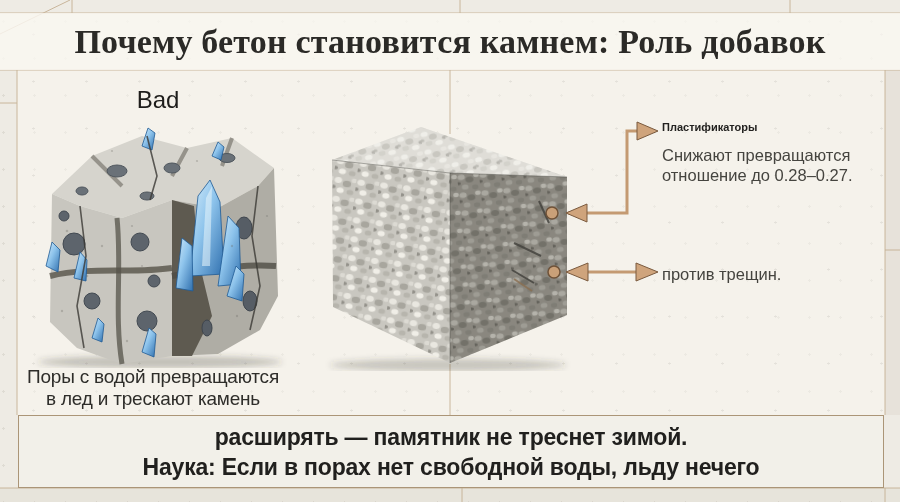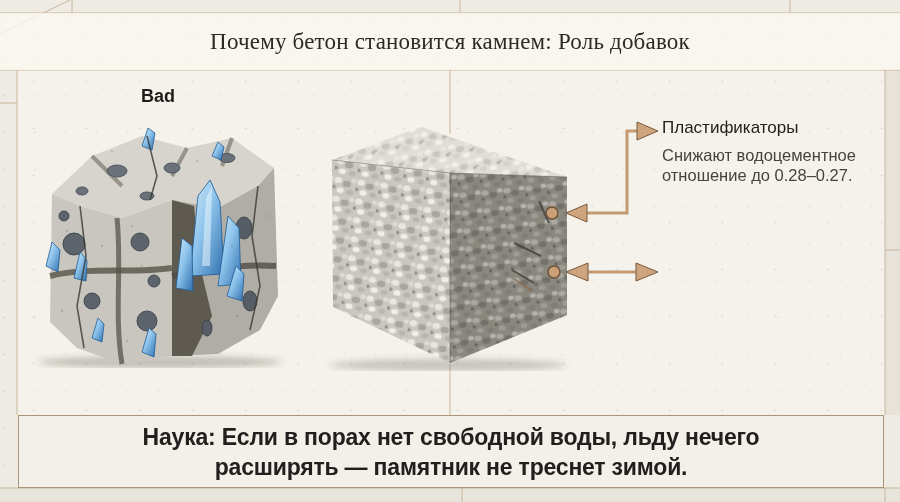--- a/index.html
+++ b/index.html
@@ -21,37 +21,37 @@
     background:rgba(252,250,245,.45);z-index:0;
   }
   .side-strip{position:absolute;left:885px;top:70px;width:15px;height:345px;background:rgba(178,168,148,.12);z-index:0;}
   .bottom-strip{position:absolute;left:0;top:488px;width:900px;height:14px;background:rgba(178,168,148,.10);z-index:0;}
   .title-band{
     position:absolute;left:0;top:13px;width:900px;height:57px;
     background:rgba(250,248,242,.82);
     display:flex;align-items:center;justify-content:center;z-index:2;
   }
   .title-band h1{
-    margin:0;font-family:"Liberation Serif", serif;font-weight:400;
-    font-size:23px;letter-spacing:.2px;color:#2b2a27;white-space:nowrap;
+    margin:0;font-family:"Liberation Serif", serif;font-weight:700;
+    font-size:34px;letter-spacing:.2px;color:#2b2a27;white-space:nowrap;
   }
   .cube-label{
     position:absolute;top:86px;transform:translateX(-50%);
-    font-size:18px;font-weight:700;color:#1e1d1b;z-index:4;
+    font-size:24px;font-weight:400;color:#1e1d1b;z-index:4;
   }
   .bad-label{left:158px;}
   .good-label{left:450px;}
   .cube{position:absolute;z-index:2;}
   .badcube{left:22px;top:116px;}
   .goodcube{left:318px;top:116px;}
   .overlay{z-index:3;pointer-events:none;}
   .ann{position:absolute;left:662px;width:230px;z-index:4;}
   .ann-plasticizers{top:117px;}
   .ann-fiber{top:257px;}
-  .ann-name{font-size:17px;line-height:21px;font-weight:400;color:#232220;}
+  .ann-name{font-size:11px;line-height:21px;font-weight:700;color:#232220;}
   .ann-desc{margin-top:7px;font-size:16.5px;line-height:20px;color:#45443f;}
   .bad-caption{
     position:absolute;left:13px;top:366px;width:280px;text-align:center;
     font-size:19px;line-height:22px;color:#2e2d2a;z-index:4;letter-spacing:-.2px;
   }
   .science-banner{
     position:absolute;left:18px;top:415px;width:864px;height:71px;
     background:#f2f0e9;border:1px solid #ab9577;z-index:4;
     display:flex;flex-direction:column;align-items:center;justify-content:center;
     text-align:center;
@@ -243,31 +243,36 @@
       <polygon points="566,272 588,263 588,281" fill="#cfa47c" stroke="#7a5a3e" stroke-width="1"></polygon>
       <polygon points="658,272 636,263 636,281" fill="#cfa47c" stroke="#7a5a3e" stroke-width="1"></polygon>
     </g>
   </svg>
 
   <div class="ann ann-plasticizers">
     <div class="ann-name">
       <div>Пластификаторы</div>
     </div>
     <div class="ann-desc">
-      <div>Снижают водоцементное</div>
+      <div>Снижают превращаются</div>
       <div>отношение до 0.28–0.27.</div>
     </div>
   </div>
 
   <div class="ann ann-fiber">
     <div class="ann-name">
     </div>
     <div class="ann-desc">
+      <div>против трещин.</div>
     </div>
   </div>
 
+  <div class="bad-caption">
+    <div>Поры с водой превращаются</div>
+    <div>в лед и трескают камень</div>
+  </div>
 
   <footer class="science-banner">
+    <div class="science-line">расширять — памятник не треснет зимой.</div>
     <div class="science-line"><span>Наука:</span><span> Если в порах нет свободной воды, льду нечего</span></div>
-    <div class="science-line">расширять — памятник не треснет зимой.</div>
   </footer>
 
 </div>
 
 </body></html>

